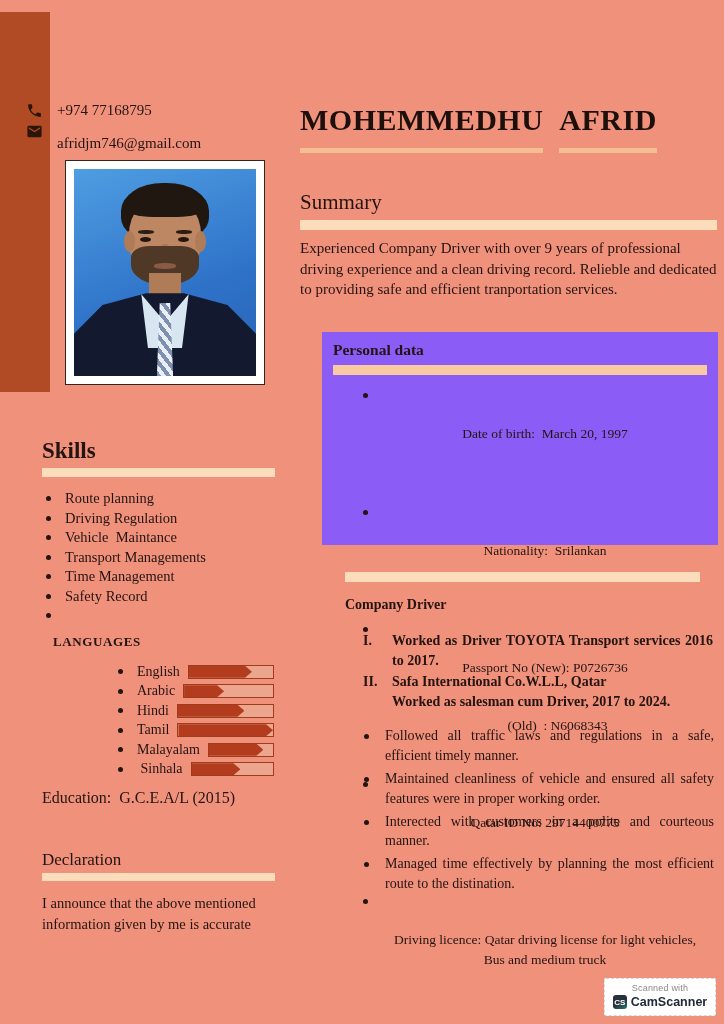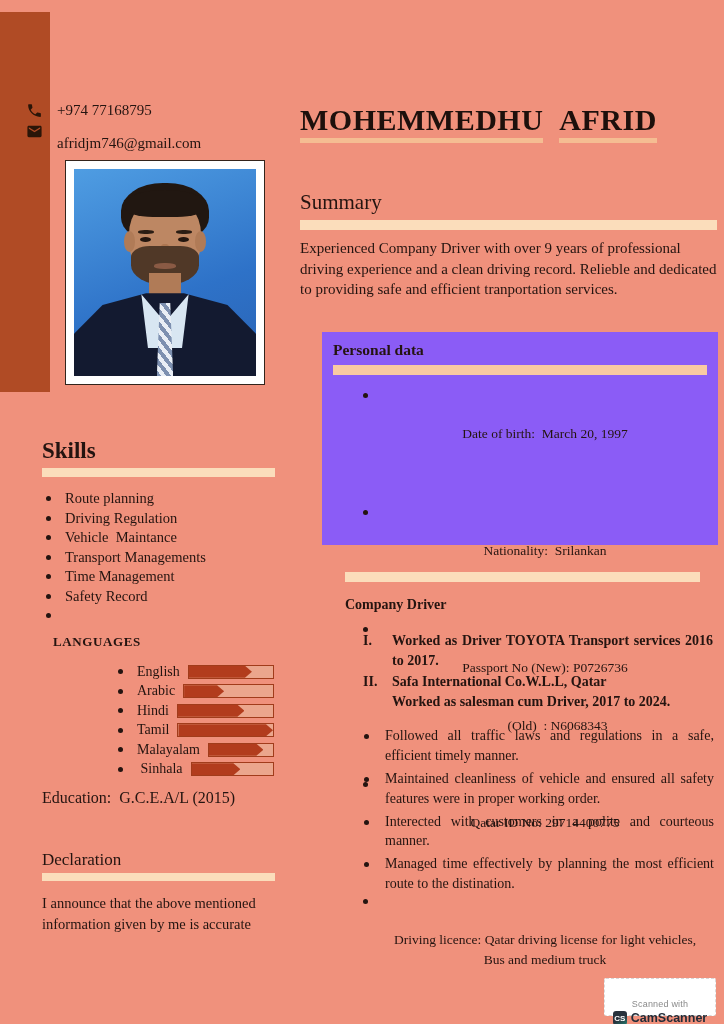--- a/index.html
+++ b/index.html
@@ -39,21 +39,21 @@
   .suit{left:-2%;top:60%;width:104%;height:41%;background:#131A30;
     clip-path:polygon(0 100%,0 52%,17% 14%,40% 0,60% 0,83% 14%,100% 52%,100% 100%);}
   .shirt{left:37%;top:60.5%;width:26%;height:26%;background:#D8E6F2;
     clip-path:polygon(0 0,50% 52%,100% 0,86% 100%,14% 100%);}
   .tie{left:45.5%;top:64.5%;width:9%;height:36%;
     background:repeating-linear-gradient(52deg,#7D90B0 0 4px,#E9EEF5 4px 8px);
     clip-path:polygon(18% 0,82% 0,100% 100%,0 100%);}
 
   
   .name{left:300px;top:103px;font-size:30px;font-weight:bold;letter-spacing:.5px;color:#1D100C;white-space:nowrap;}
-  .name span{border-bottom:5px solid #F5BD92;padding-bottom:2px;}
+  .name span{border-bottom:5px solid #F5BD92;padding-bottom:12px;}
   .name .w1{margin-right:16px;}
 
   .sec-title{color:#241410;}
   .summary-title{left:300px;top:190px;font-size:21px;}
   .cream-bar{background:#FBDDBB;}
   .summary-bar{left:300px;top:220px;width:417px;height:10px;}
   .summary-text{left:300px;top:238px;width:424px;font-size:15px;line-height:1.38;}
 
   
   .personal-box{left:322px;top:332px;width:396px;height:213px;background:#8b5cf6;box-sizing:border-box;padding:9px 11px;}
@@ -100,21 +100,21 @@
   .num-text{width:321px;text-align:justify;}
   .num-line2:empty{display:none;}
   .exp-bullets{left:364px;top:726px;width:350px;}
   .exp-bullet{display:flex;font-size:14px;line-height:1.42;margin-bottom:3px;}
   .exp-bullet .dot{margin-top:8px;}
   .exp-text{margin-left:16px;width:329px;text-align:justify;}
 
   
   .badge{left:604px;top:978px;width:112px;height:38px;background:#fff;
     border:1px dashed #d8d8d8;border-radius:2px;box-sizing:border-box;
-    font-family:"Liberation Sans", sans-serif;text-align:center;padding-top:20px;}
+    font-family:"Liberation Sans", sans-serif;text-align:center;padding-top:4px;}
   .badge-line1{font-size:9px;color:#8a8a8a;letter-spacing:.2px;}
   .badge-row{display:flex;align-items:center;justify-content:center;margin-top:2px;}
   .cs-icon{width:14px;height:14px;border-radius:3px;color:#fff;font-size:8px;font-weight:bold;
     display:flex;align-items:center;justify-content:center;
     background:linear-gradient(150deg,#28323C 55%,#1FA98F 125%);}
   .badge-brand{margin-left:4px;font-size:12.5px;font-weight:bold;color:#222C38;}
 </style>
 </head>
 <body>
 

